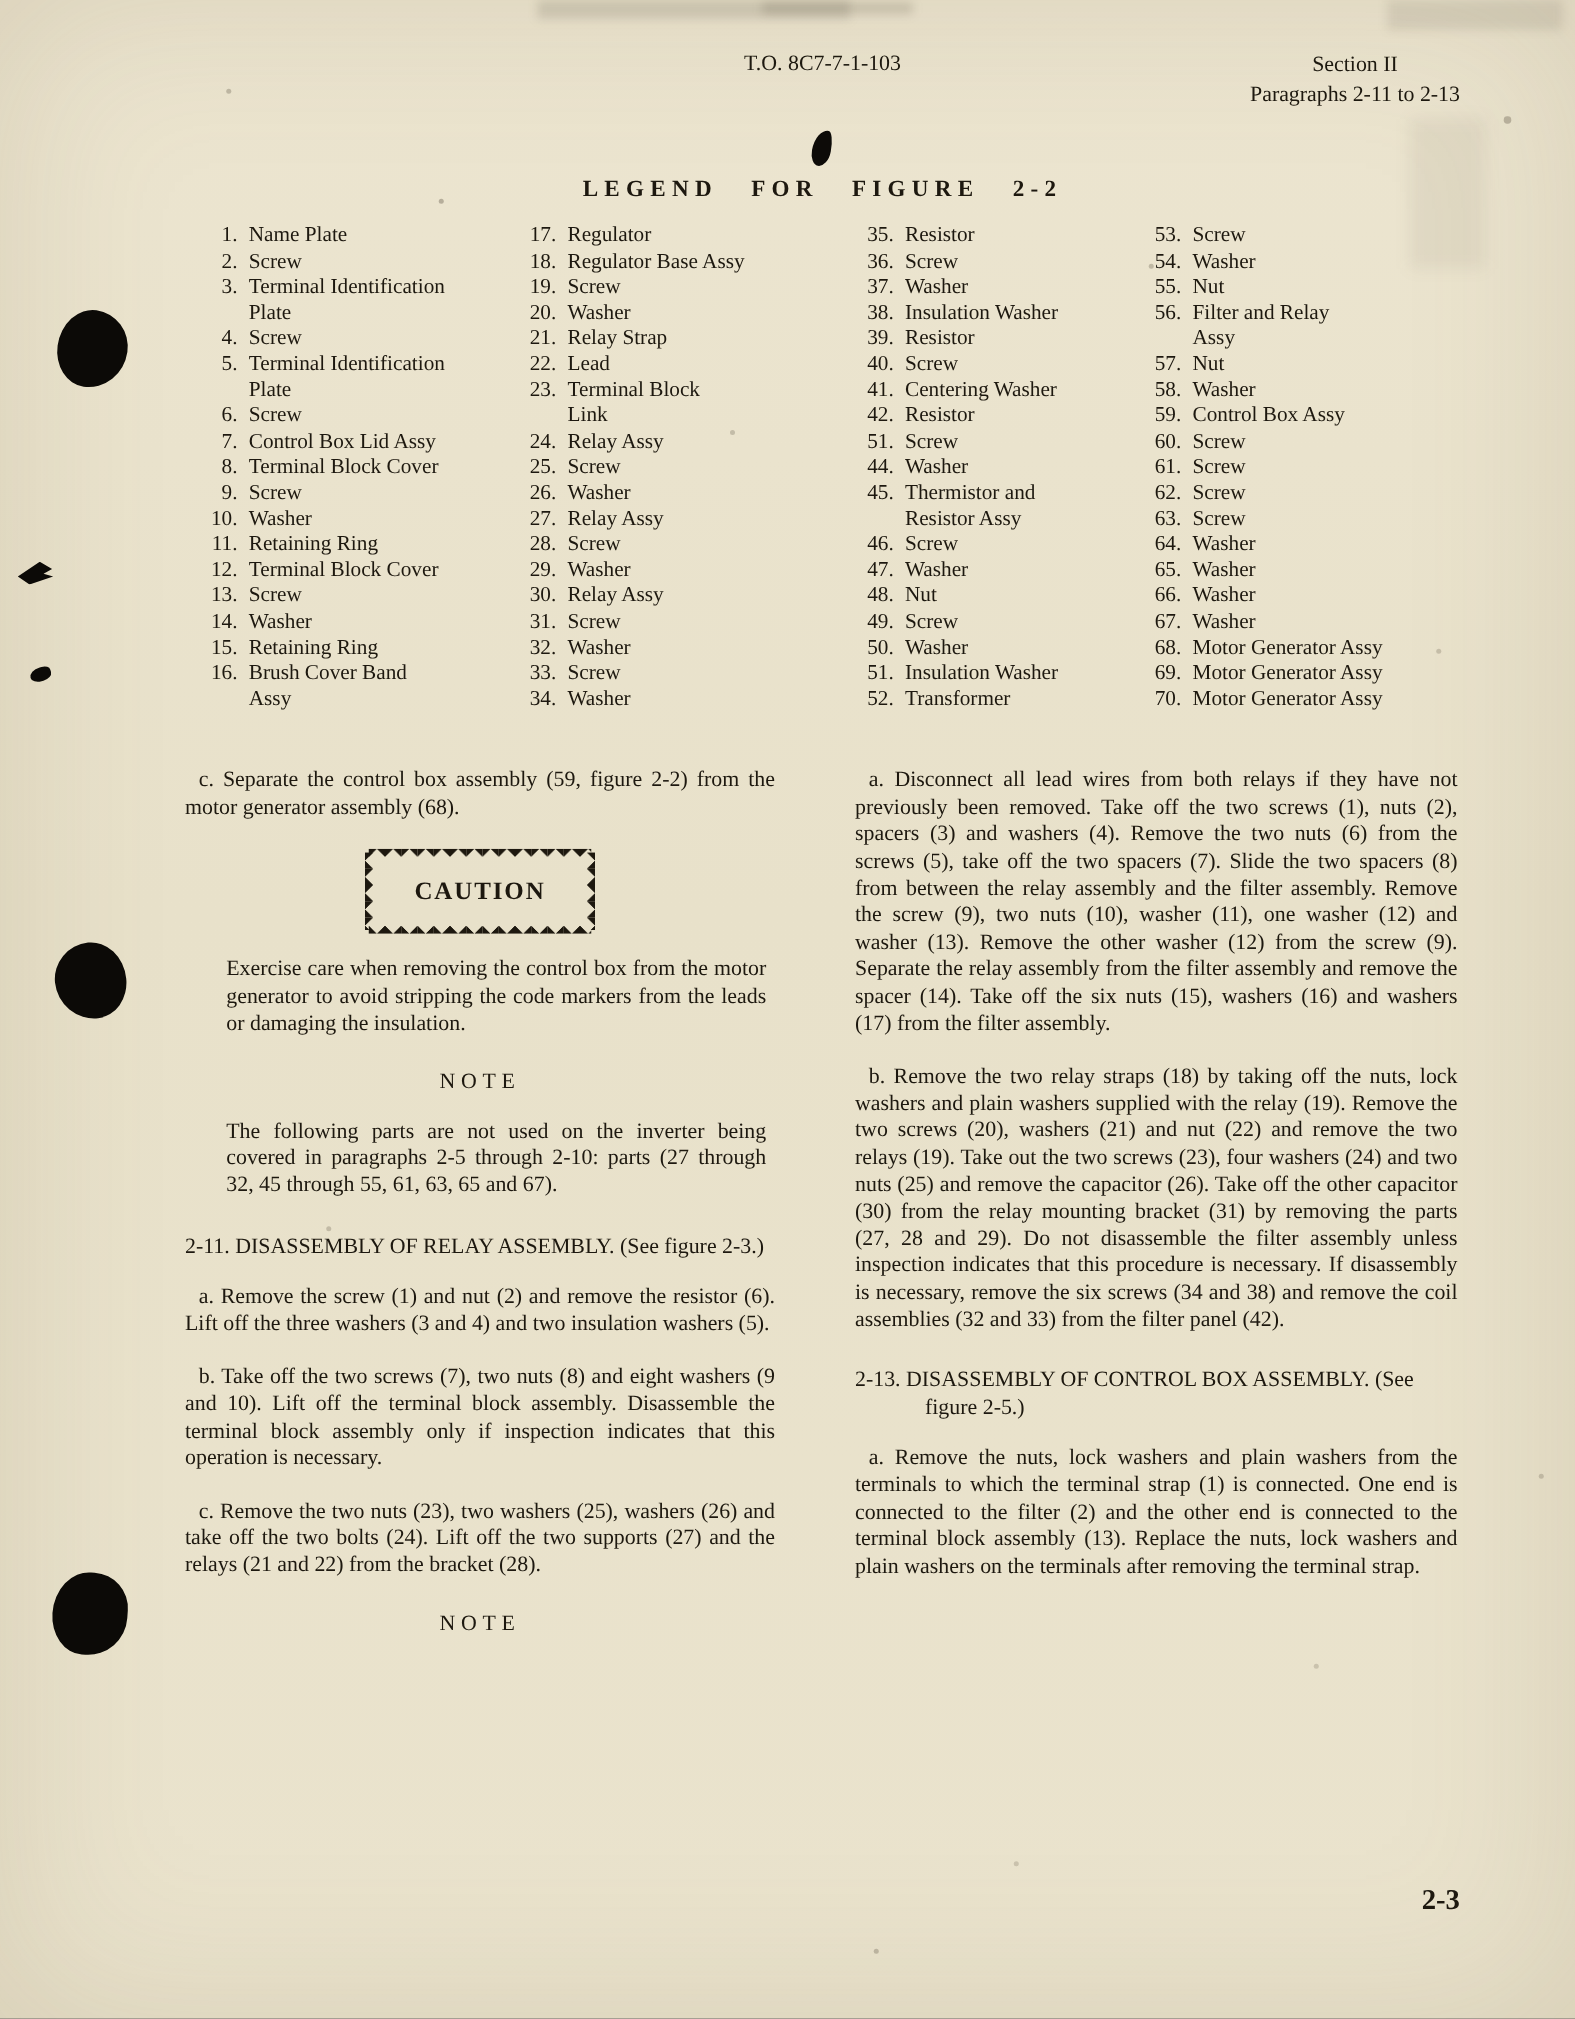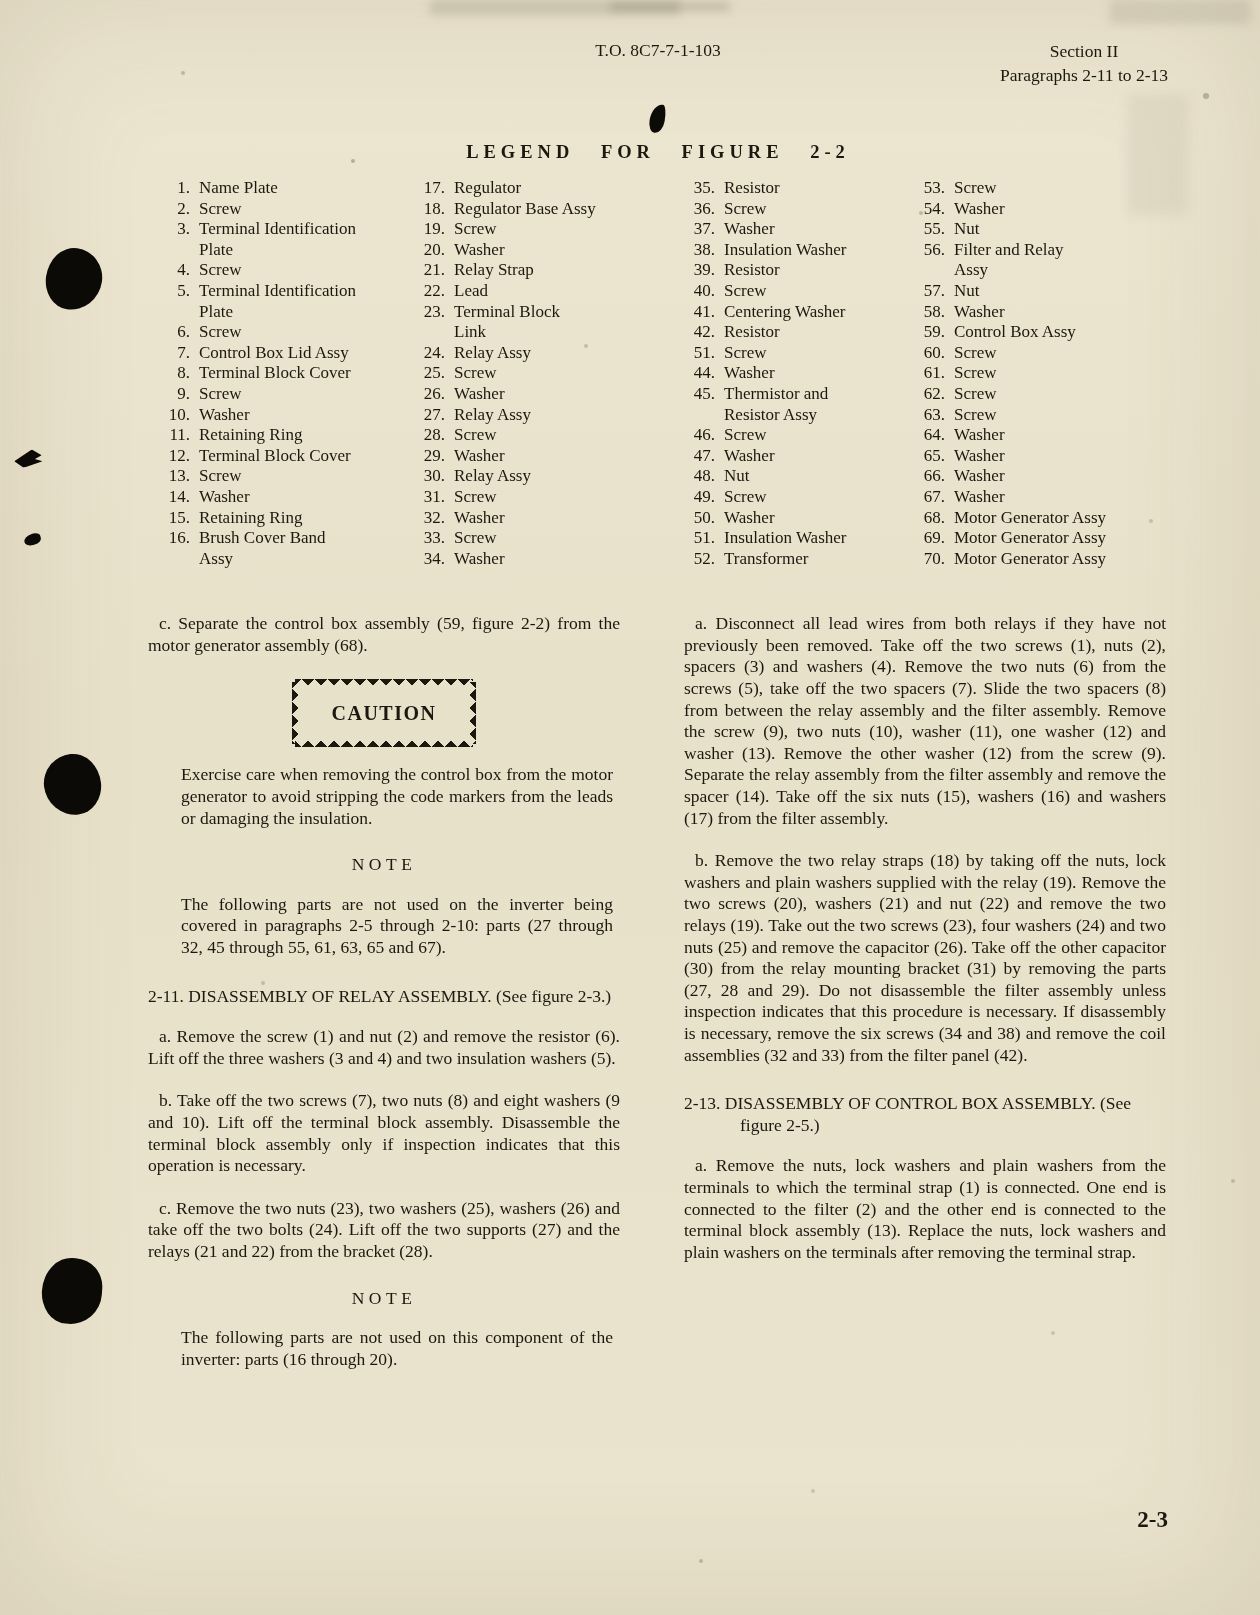--- a/index.html
+++ b/index.html
@@ -501,21 +501,20 @@
 
         <div class="note-title">NOTE</div>
         <p class="para indented">The following parts are not used on the inverter being covered in paragraphs 2-5 through 2-10: parts (27 through 32, 45 through 55, 61, 63, 65 and 67).</p>
 
         <p class="heading">2-11.  DISASSEMBLY OF RELAY ASSEMBLY.  (See figure 2-3.)</p>
         <p class="para">a.  Remove the screw (1) and nut (2) and remove the resistor (6).  Lift off the three washers (3 and 4) and two insulation washers (5).</p>
         <p class="para">b.  Take off the two screws (7), two nuts (8) and eight washers (9 and 10).  Lift off the terminal block assembly.  Disassemble the terminal block assembly only if inspection indicates that this operation is necessary.</p>
         <p class="para">c.  Remove the two nuts (23), two washers (25), washers (26) and take off the two bolts (24).  Lift off the two supports (27) and the relays (21 and 22) from the bracket (28).</p>
 
         <div class="note-title">NOTE</div>
-        <p class="para indented">The following parts are not used on this component of the inverter:  parts (16 through 20).</p>
       </div>
 
       <div class="col-right">
         <p class="para">a.  Disconnect all lead wires from both relays if they have not previously been removed.  Take off the two screws (1), nuts (2), spacers (3) and washers (4).  Remove the two nuts (6) from the screws (5), take off the two spacers (7).  Slide the two spacers (8) from between the relay assembly and the filter assembly.  Remove the screw (9), two nuts (10), washer (11), one washer (12) and washer (13).  Remove the other washer (12) from the screw (9).  Separate the relay assembly from the filter assembly and remove the spacer (14).  Take off the six nuts (15), washers (16) and washers (17) from the filter assembly.</p>
         <p class="para">b.  Remove the two relay straps (18) by taking off the nuts, lock washers and plain washers supplied with the relay (19).  Remove the two screws (20), washers (21) and nut (22) and remove the two relays (19).  Take out the two screws (23), four washers (24) and two nuts (25) and remove the capacitor (26).  Take off the other capacitor (30) from the relay mounting bracket (31) by removing the parts (27, 28 and 29).  Do not disassemble the filter assembly unless inspection indicates that this procedure is necessary.  If disassembly is necessary, remove the six screws (34 and 38) and remove the coil assemblies (32 and 33) from the filter panel (42).</p>
 
         <p class="heading">2-13.  DISASSEMBLY OF CONTROL BOX ASSEMBLY.  (See figure 2-5.)</p>
         <p class="para">a.  Remove the nuts, lock washers and plain washers from the terminals to which the terminal strap (1) is connected.  One end is connected to the filter (2) and the other end is connected to the terminal block assembly (13).  Replace the nuts, lock washers and plain washers on the terminals after removing the terminal strap.</p>
       </div>
 

